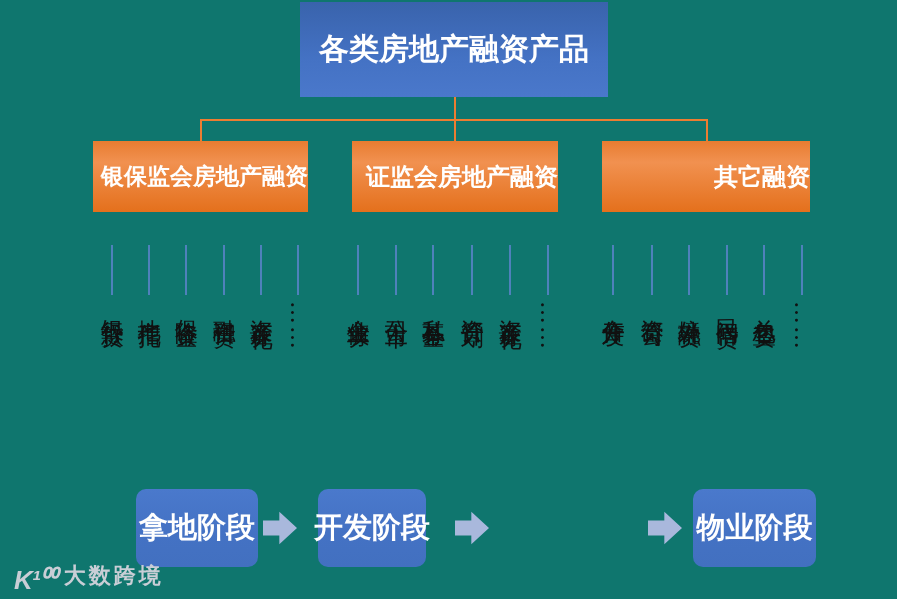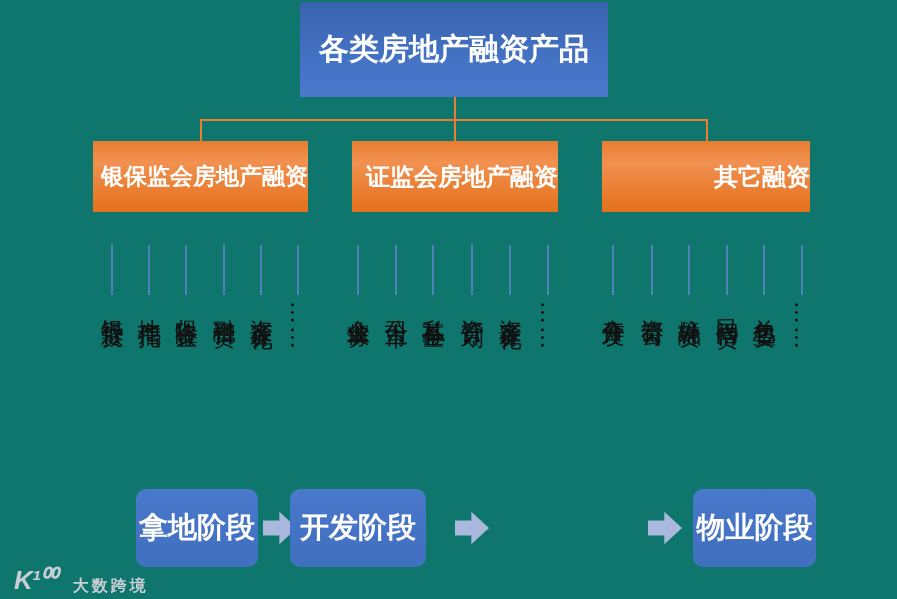--- a/index.html
+++ b/index.html
@@ -80,44 +80,44 @@
     position: absolute;
     top: 489px; height: 78px;
     border-radius: 10px;
     background: linear-gradient(to bottom, #4a79cc 0%, #4472c4 55%, #4270c0 100%);
     color: #ffffff;
     display: flex; align-items: center; justify-content: center;
     font-size: 29px; font-weight: bold;
     white-space: nowrap;
   }
   .stage-1 { left: 113px; width: 122px; margin-left: 23px; }
-  .stage-2 { left: 290px; width: 136px; }
+  .stage-2 { left: 318px; width: 108px; }
   .stage-3 { left: 500px; width: 137px; }
   .stage-4 { left: 693px; width: 123px; }
   .stage-arrow {
     position: absolute;
     top: 511px;
     width: 34px; height: 34px;
     background: #a9b8dc;
     clip-path: polygon(0 28%, 48% 28%, 48% 2%, 100% 50%, 48% 98%, 48% 72%, 0 72%);
   }
   .arrow-1 { left: 263px; }
   .arrow-2 { left: 455px; }
   .arrow-3 { left: 648px; }
 
   
   .watermark {
     position: absolute;
     left: 14px; top: 561px;
-    display: flex; align-items: flex-end;
+    display: flex; align-items: flex-start;
     color: #c9ced6;
     font-weight: bold;
   }
   .wm-logo { font-size: 26px; font-style: italic; letter-spacing: -1px; }
-  .wm-text { font-size: 16px; letter-spacing: 3px; margin-left: 17px; }
+  .wm-text { font-size: 22px; letter-spacing: 3px; margin-left: 8px; }
 </style>
 </head>
 <body>
 
 <div class="canvas">
 
   <div class="root-box">
     <span>各类房地产融资产品</span>
   </div>
 

